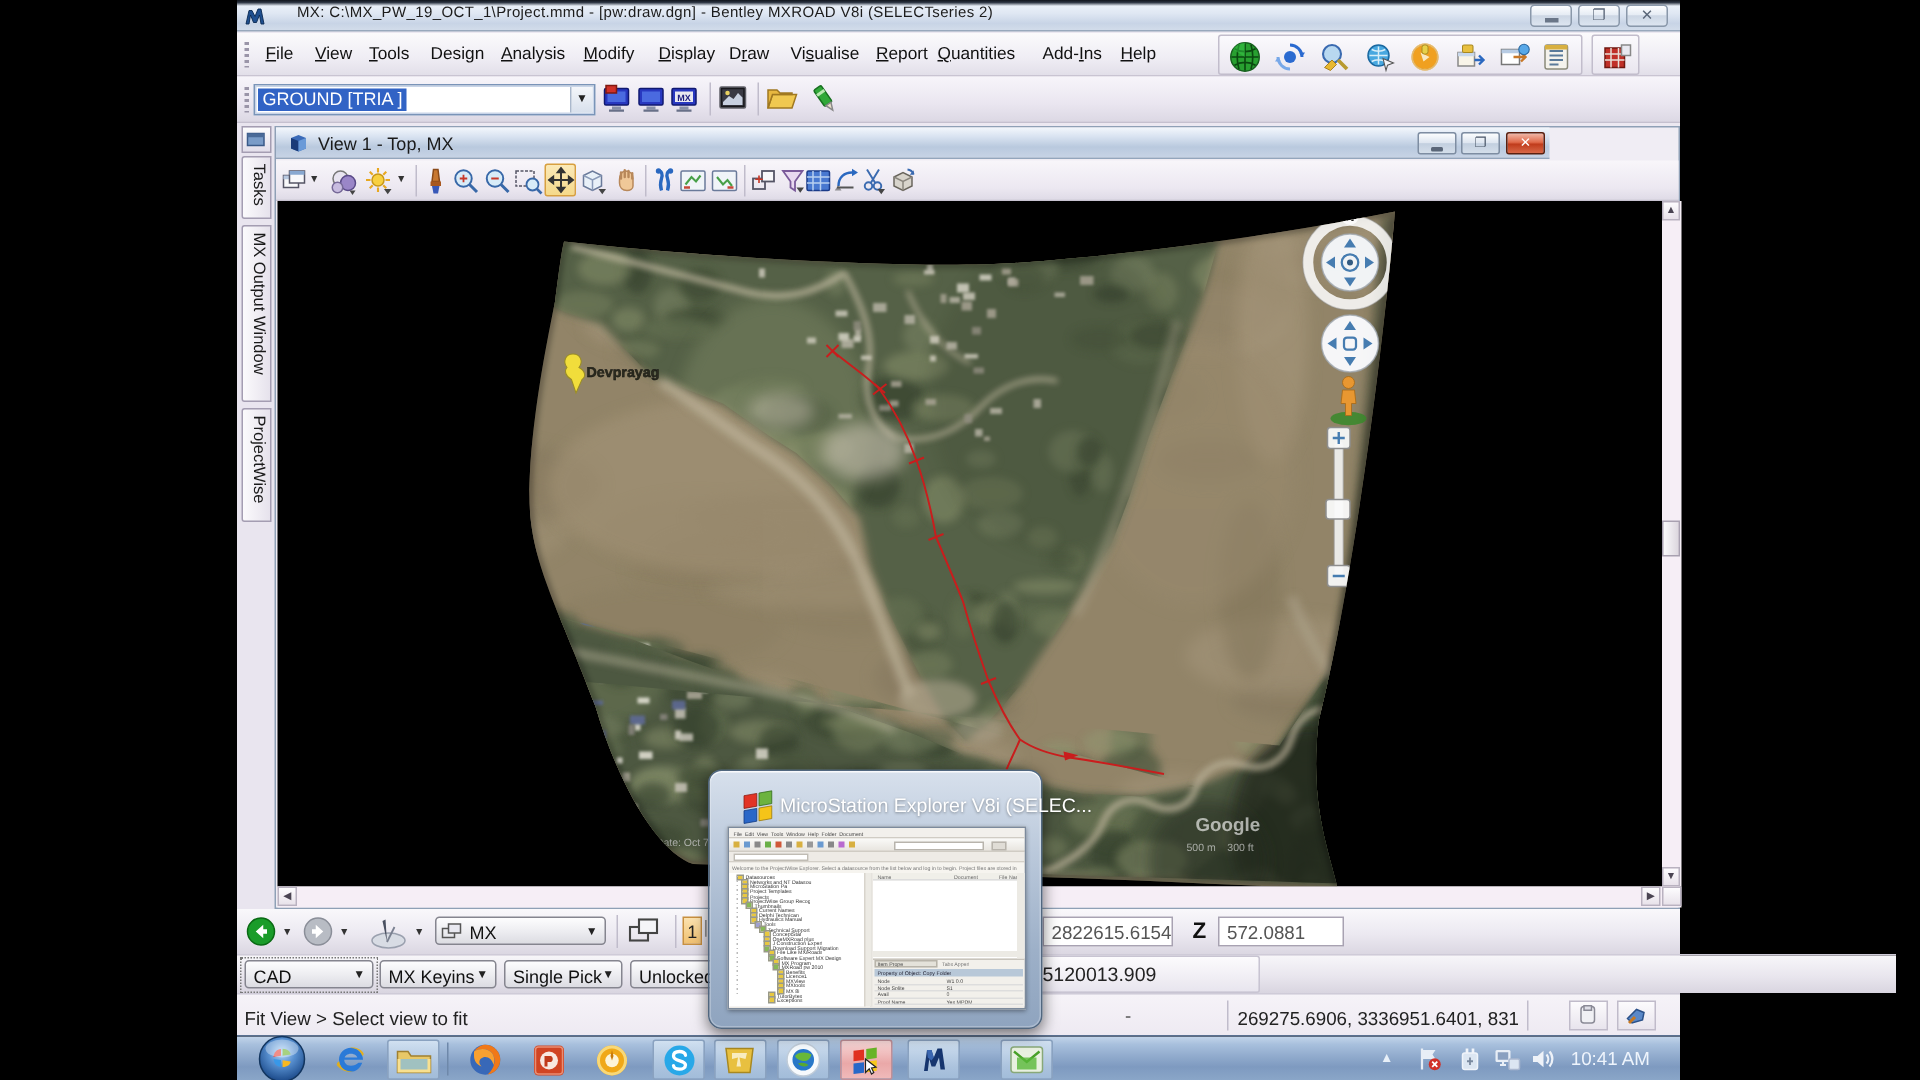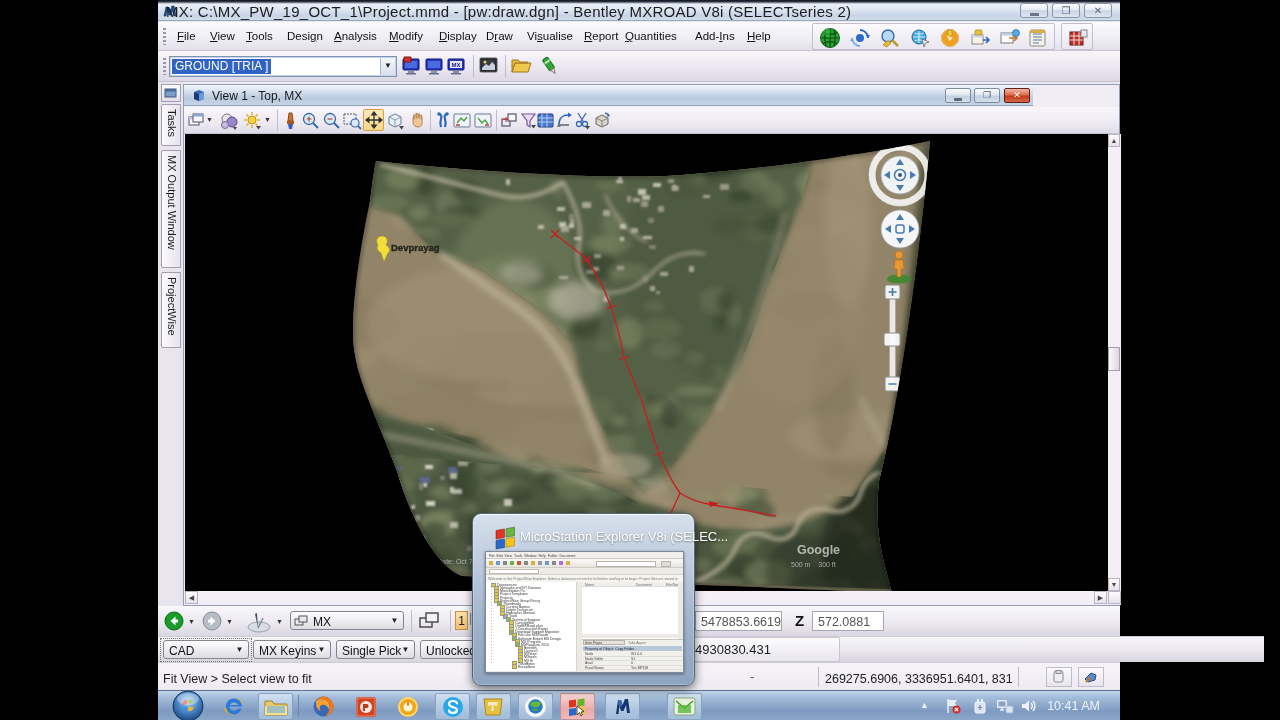--- a/index.html
+++ b/index.html
@@ -2,21 +2,21 @@
 <html><head><meta charset="utf-8">
 <style>
 *{margin:0;padding:0;box-sizing:border-box}
 html,body{width:1280px;height:720px;overflow:hidden;background:#000}
 body{font-family:"Liberation Sans",sans-serif;position:relative}
 #stage{position:absolute;left:0;top:0;width:1280px;height:720px;background:#000}
 #win{position:absolute;left:158px;top:0;width:962px;height:690px;background:#ece8f1}
 .abs{position:absolute}
 
 #titlebar{position:absolute;left:0;top:0;width:962px;height:21px;background:linear-gradient(180deg,#10141c 0%,#2a3240 8%,#e9eff8 20%,#dfe7f3 45%,#c8d4e6 78%,#d2dcea 100%);border-bottom:1px solid #98a8bc}
-#titlebar .ttext{position:absolute;left:8px;top:3px;font-size:15px;letter-spacing:0.25px;color:#1c1c1c;white-space:nowrap}
+#titlebar .ttext{position:absolute;left:40px;top:3px;font-size:10px;letter-spacing:0.25px;color:#1c1c1c;white-space:nowrap}
 .capbtn{position:absolute;top:3px;width:28px;height:15px;border:1px solid #8a98aa;border-radius:3px;background:linear-gradient(180deg,#fdfeff,#e6ecf4 45%,#ccd6e4 50%,#dde5f0);color:#5a6678;font-size:10px;text-align:center;line-height:13px}
 
 #menubar{position:absolute;left:0;top:22px;width:962px;height:29px;background:linear-gradient(180deg,#fbfafc,#efedf4 60%,#e2dfe9);border-bottom:1px solid #c9c4d2}
 #menubar .grip{position:absolute;left:5px;top:6px;width:3px;height:17px;background:repeating-linear-gradient(180deg,#9a95a8 0 2px,transparent 2px 4px)}
 .menu{position:absolute;top:8px;font-size:11.5px;color:#111}
 .menu u{text-decoration:underline}
 
 #tbar2{position:absolute;left:0;top:51px;width:962px;height:31px;background:linear-gradient(180deg,#f7f5fa,#eae6f0 60%,#dcd8e4);border-bottom:1px solid #c5c0cf}
 #tbar2 .grip{position:absolute;left:5px;top:7px;width:3px;height:17px;background:repeating-linear-gradient(180deg,#9a95a8 0 2px,transparent 2px 4px)}
 #combo1{position:absolute;left:11px;top:5px;width:228px;height:21px;background:#fff;border:1px solid #7a94b8;box-shadow:inset 0 0 0 1px #c8d4e8}
@@ -912,24 +912,24 @@
     <div class="sep" style="left:253px;top:4px;height:22px"></div>
     <svg class="abs" style="left:260px;top:6px" width="24" height="18" viewBox="0 0 24 18">
           <rect x="2" y="6" width="12" height="9" fill="none" stroke="#444" stroke-width="1.4"></rect>
           <rect x="8" y="1" width="12" height="9" fill="#f4f4f8" stroke="#444" stroke-width="1.4"></rect>
         </svg>
     <div class="sep" style="left:292px;top:4px;height:22px"></div>
     <div class="abs" style="left:297px;top:5px;width:13px;height:19px;background:linear-gradient(180deg,#fbe2b0,#f0c070);border:1px solid #c89040;font-size:12px;text-align:center;line-height:18px;color:#222">1</div>
     <span class="abs" style="left:311px;top:5px;font-size:12px;color:#888">|</span>
         <span class="abs" style="left:316px;top:8px;font-size:12px;color:#222">2</span>
     <div class="coordbox" style="left:537px;top:5px;width:87px">
-          <span>5478853.6619</span>
+          <span>2822615.6154</span>
         </div>
     <span class="abs" style="left:637px;top:6px;font-size:15px;font-weight:bold;color:#111">Z</span>
-    <div class="coordbox" style="left:654px;top:5px;width:72px">
+    <div class="coordbox" style="left:654px;top:5px;width:84px">
           <span>572.0881</span>
         </div>
   </div>
   <div id="brow2">
     <div class="abs" style="left:2px;top:1px;width:92px;height:24px;border:1px dotted #777"></div>
     <div class="bcombo" style="left:5px;top:3px;width:86px">
           <span class="tx">CAD</span>
           <div class="db">▼</div>
         </div>
     <div class="bcombo" style="left:95px;top:3px;width:78px">
@@ -938,21 +938,21 @@
         </div>
     <div class="bcombo" style="left:178px;top:3px;width:79px">
           <span class="tx">Single Pick</span>
           <div class="db">▼</div>
         </div>
     <div class="bcombo" style="left:262px;top:3px;width:86px">
           <span class="tx">Unlocked</span>
           <div class="db">▼</div>
         </div>
     <div class="abs" style="left:442px;top:0px;width:240px;height:25px;background:linear-gradient(180deg,#fcfbfd,#e8e5ee);border:1px solid #c8c4d2;border-radius:2px"></div>
-    <span class="abs" style="left:537px;top:5px;font-size:13px;color:#222">4930830.431</span>
+    <span class="abs" style="left:537px;top:5px;font-size:13px;color:#222">5120013.909</span>
   </div>
   <div id="statusbar">
     <span class="abs" style="left:5px;top:9px">Fit View &gt; Select view to fit</span>
     <span class="abs" style="left:592px;top:7px;color:#555">-</span>
     <div class="sep" style="left:660px;top:4px;height:20px"></div>
     <span class="abs" style="left:667px;top:9px">269275.6906, 3336951.6401, 831</span>
     <div class="sep" style="left:860px;top:4px;height:20px"></div>
     <div class="abs" style="left:888px;top:4px;width:26px;height:20px;background:linear-gradient(180deg,#fcfbfd,#e8e4ed);border:1px solid #c0bbca"><svg width="14" height="14" style="margin:2px 0 0 5px" viewBox="0 0 14 14">
             <rect x="2" y="1" width="9" height="11" rx="2" fill="#f0f0f4" stroke="#8a8a96"></rect>
             <rect x="4" y="0.5" width="5" height="3" fill="#e0e0e8" stroke="#8a8a96"></rect>

